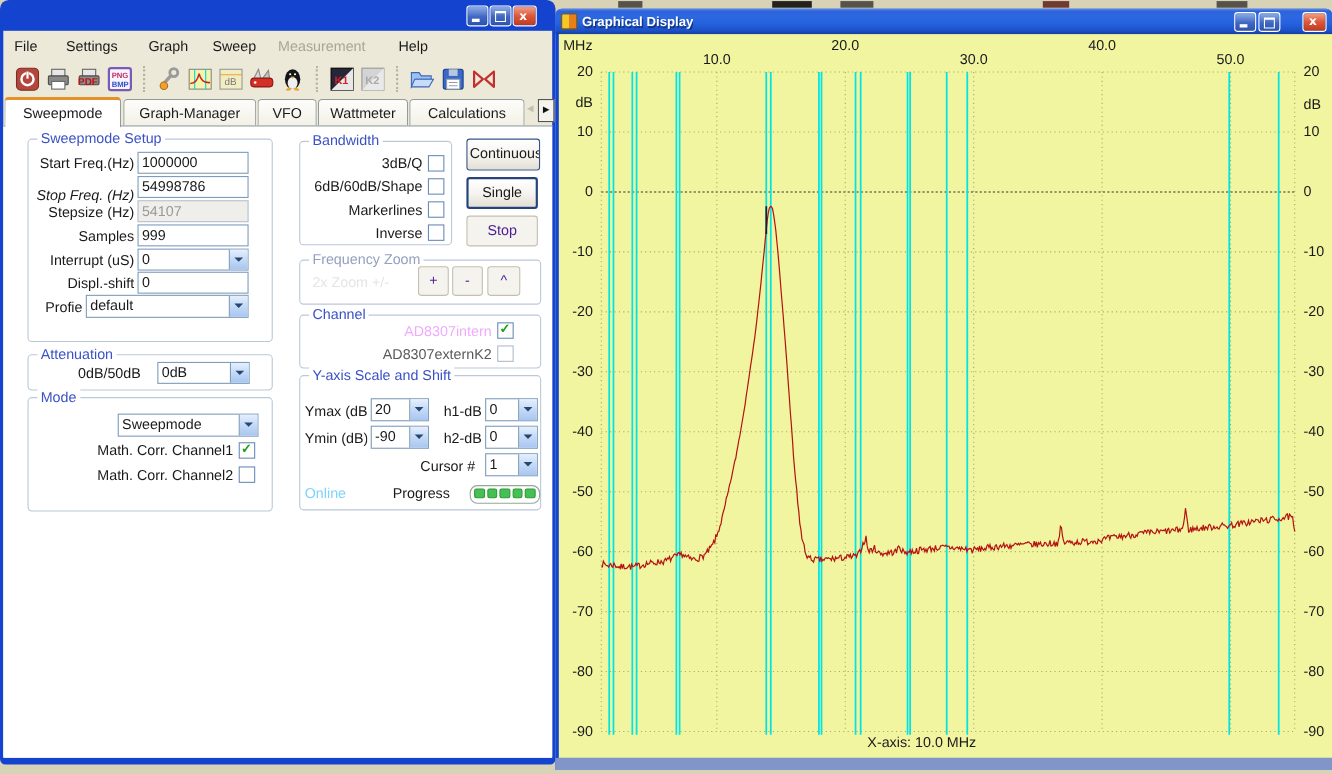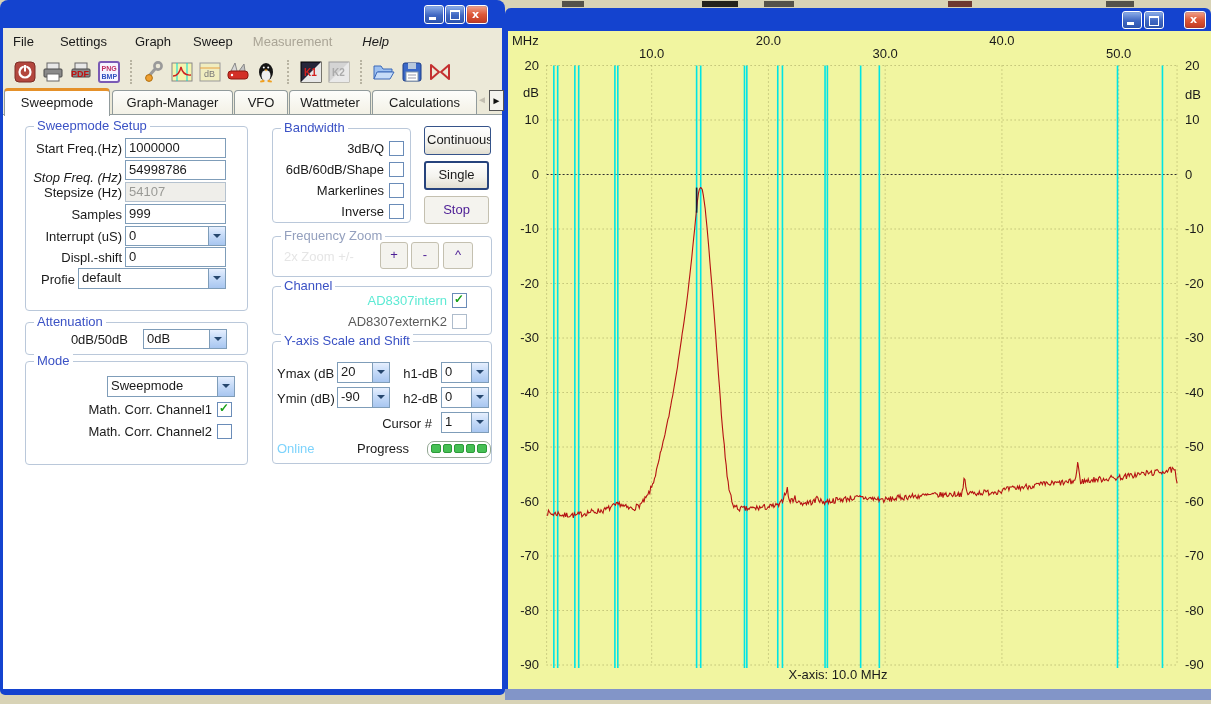--- a/index.html
+++ b/index.html
@@ -71,21 +71,21 @@
     </div>
 
   <div class="abs" style="left:3px;top:28px;width:499px;height:660px;background:#ece9d8;"></div>
 
   <div class="menubar" style="left:4px;top:29px;width:497px;height:26px;">
     <div class="mitem">File</div>
     <div class="mitem" style="margin-left:8px;">Settings</div>
     <div class="mitem" style="margin-left:10px;">Graph</div>
     <div class="mitem" style="margin-left:4px;">Sweep</div>
     <div class="mitem dis" style="margin-left:2px;">Measurement</div>
-    <div class="mitem" style="margin-left:12px;font-style:italic;">Help</div>
+    <div class="mitem" style="margin-left:12px;">Help</div>
   </div>
 
   <div class="toolbar" style="left:4px;top:56px;width:497px;height:32px;">
     <div class="ticon" style="margin-left:8px;">
       <svg width="24" height="24" viewBox="0 0 24 24">
         <rect x="2" y="2" width="20" height="20" rx="4" fill="#b3473e" stroke="#7c2d26"></rect>
         <circle cx="12" cy="12" r="5.5" fill="none" stroke="#fff" stroke-width="2.2"></circle>
         <rect x="10.8" y="4" width="2.4" height="7" fill="#b3473e"></rect>
         <rect x="11" y="5" width="2" height="6.5" fill="#fff"></rect>
       </svg>
@@ -267,21 +267,21 @@
     <div class="gcap" style="color:#94a0be;">Frequency Zoom</div>
   </div>
   <div class="lbl" style="left:284px;top:249px;width:90px;color:#e5e5e5;">2x Zoom +/-</div>
   <div class="xbtn dis" style="left:380px;top:242px;width:26px;height:25px;line-height:24px;">+</div>
   <div class="xbtn dis" style="left:411px;top:242px;width:26px;height:25px;line-height:24px;">-</div>
   <div class="xbtn dis" style="left:443px;top:242px;width:28px;height:25px;line-height:24px;">^</div>
 
   <div class="gbox" style="left:272px;top:286px;width:218px;height:47px;">
     <div class="gcap">Channel</div>
   </div>
-  <div class="lbl r" style="left:320px;top:293px;width:127px;color:#5eead4;">AD8307intern</div>
+  <div class="lbl r" style="left:320px;top:293px;width:127px;color:#f0abfc;">AD8307intern</div>
   <div class="cb on" style="left:452px;top:293px;"></div>
   <div class="lbl r" style="left:320px;top:314px;width:127px;color:#5a5a5a;">AD8307externK2</div>
   <div class="cb" style="left:452px;top:314px;border-color:#aebccc;"></div>
 
   <div class="gbox" style="left:272px;top:341px;width:218px;height:121px;">
     <div class="gcap">Y-axis Scale and Shift</div>
   </div>
   <div class="lbl" style="left:277px;top:366px;width:57px;">Ymax (dB)</div>
   <div class="combo" style="left:337px;top:362px;width:51px;height:19px;">
     <span class="val">20</span>
@@ -312,20 +312,24 @@
   <div class="pbar" style="left:427px;top:441px;width:56px;height:11px;">
     <span class="chunk"></span>
       <span class="chunk"></span>
       <span class="chunk"></span>
       <span class="chunk"></span>
       <span class="chunk"></span>
   </div>
 </div>
 
 <div class="win" style="left:505px;top:8px;width:706px;height:692px;border-radius:6px 6px 0 0;">
+  <div class="titlebar" style="height:23px;border-radius:5px 5px 0 0;">
+    <div class="appicon" style="width:13px;height:13px;"></div>
+    <div class="title-text" style="font-size:12px;">Graphical Display</div>
+  </div>
   <div class="wbtn min" style="left:617px;top:3px;height:16px;"></div>
   <div class="wbtn max" style="left:639px;top:3px;height:16px;"></div>
   <div class="wbtn close" style="left:679px;top:3px;width:20px;height:16px;">
       <span class="xx" style="left:5px;top:1px;">x</span>
     </div>
 
   <div class="abs" style="left:3px;top:23px;width:703px;height:658px;background:#f1f5a0;">
     <svg id="graph-svg" width="703" height="658" viewBox="0 0 703 658">
         <line x1="38.6" x2="669.0500000000001" y1="34.5" y2="34.5" stroke="#a8a862" stroke-width="1" stroke-dasharray="1,3"></line>
         <line x1="38.6" x2="669.0500000000001" y1="89" y2="89" stroke="#a8a862" stroke-width="1" stroke-dasharray="1,3"></line>

